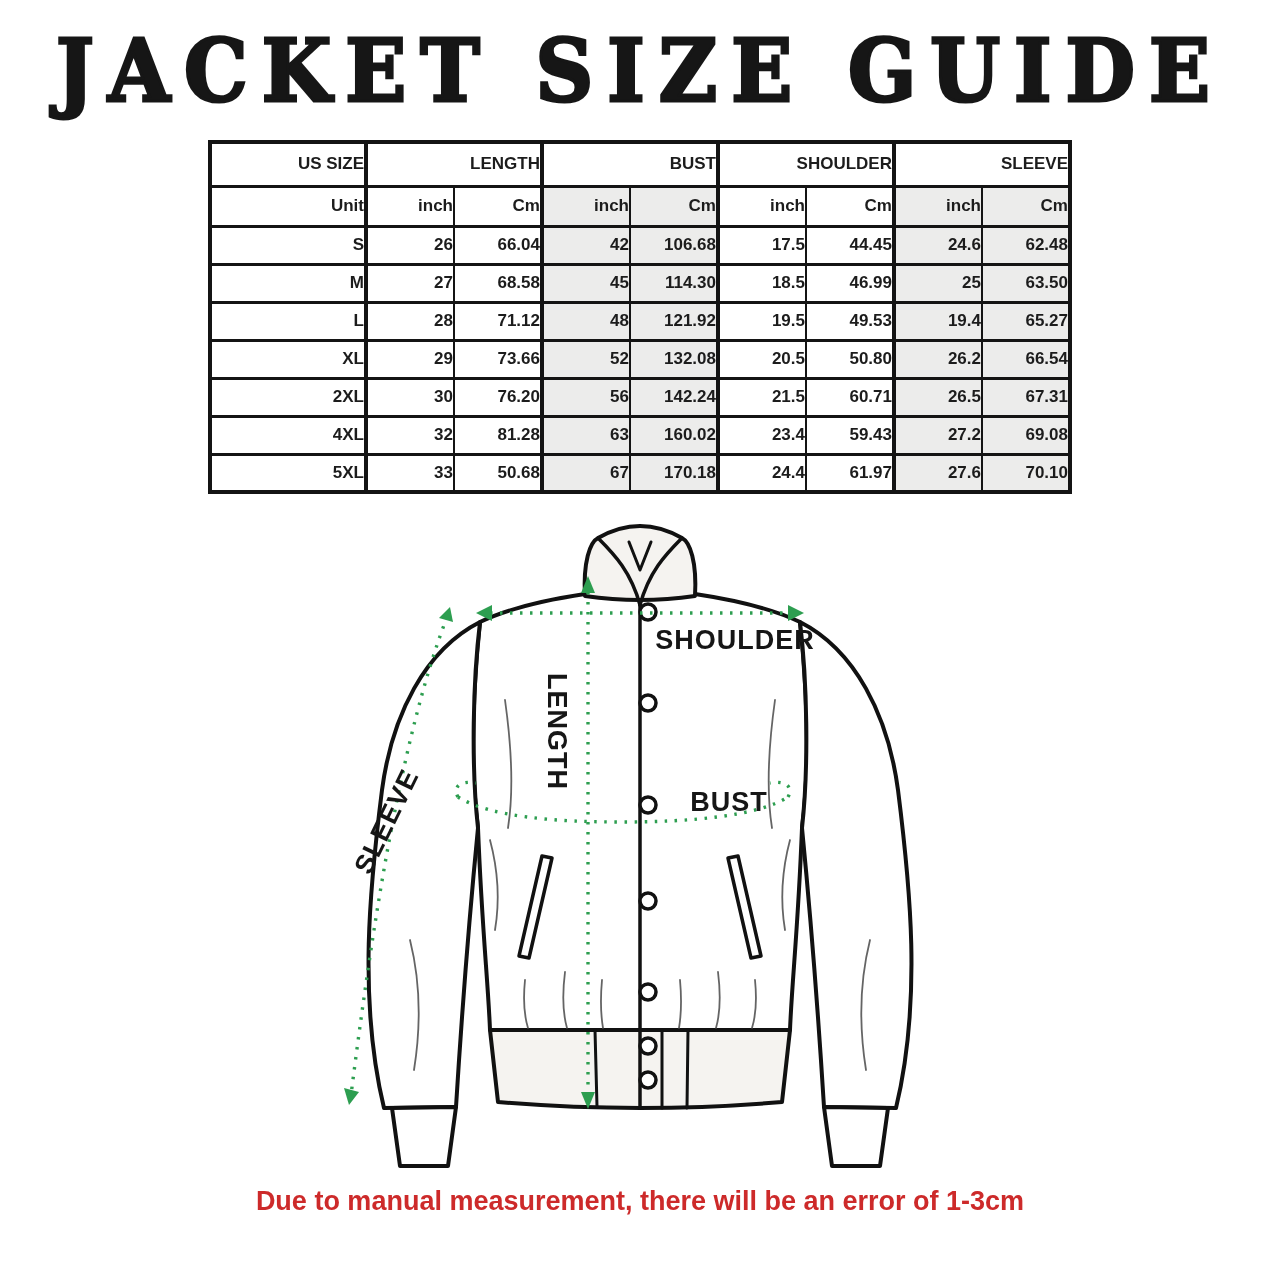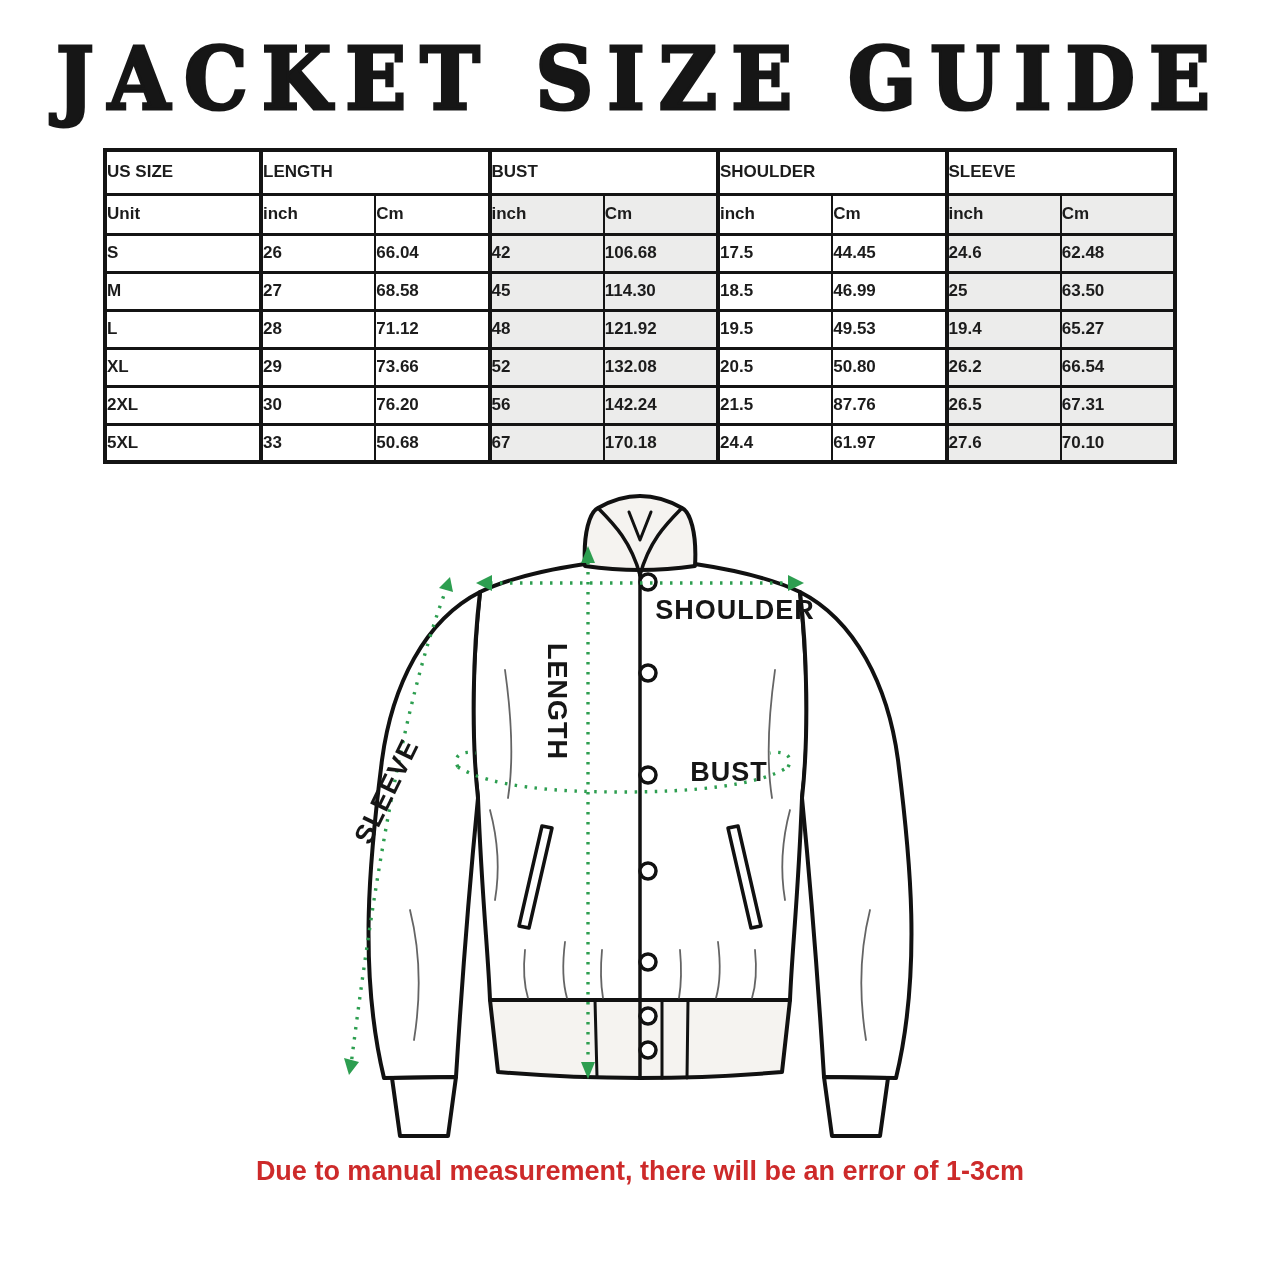--- a/index.html
+++ b/index.html
@@ -7,42 +7,42 @@
     --red:#cd2a2a;
     --shade:#ececeb;
     --ink:#141414;
   }
   *{box-sizing:border-box;margin:0;padding:0;}
   html,body{background:#fff;}
   body{
     width:1280px;height:1280px;overflow:hidden;
     font-family:"Liberation Sans",sans-serif;color:#1b1b1b;
   }
-  .page{width:1280px;height:1280px;padding-top:28px;}
+  .page{width:1280px;height:1280px;padding-top:20px;}
   h1.title{
     text-align:center;
     font-family:"DejaVu Serif","Liberation Serif",serif;
     font-weight:bold;
     font-size:80px;
     letter-spacing:14px;
     color:#161616;
     -webkit-text-stroke:3px #161616;
     transform:scaleY(1.08);
     transform-origin:top center;
     white-space:nowrap;
   }
   table.size{
-    width:1074px;
+    width:864px;
     margin:26px auto 0;
     border-collapse:collapse;
     table-layout:fixed;
     border:4px solid var(--ink);
     font-weight:bold;
     font-size:17px;
-    text-align:left;
+    text-align:right;
     color:#1c1c1c;
   }
   table.size th,table.size td{
     border:2px solid var(--ink);
     border-top-width:3px;border-bottom-width:3px;
     padding:0;
     background:#fff;
   }
   table.size col.first{width:156px;}
   tr.grouprow th{height:44px;}
@@ -149,23 +149,34 @@
           <td class="shade grp">26.2</td>
           <td class="shade">66.54</td>
         </tr>
         <tr>
           <td>2XL</td>
           <td class="grp">30</td>
           <td>76.20</td>
           <td class="shade grp">56</td>
           <td class="shade">142.24</td>
           <td class="grp">21.5</td>
-          <td>87.76</td>
+          <td>60.71</td>
           <td class="shade grp">26.5</td>
           <td class="shade">67.31</td>
+        </tr>
+        <tr>
+          <td>4XL</td>
+          <td class="grp">32</td>
+          <td>81.28</td>
+          <td class="shade grp">63</td>
+          <td class="shade">160.02</td>
+          <td class="grp">23.4</td>
+          <td>59.43</td>
+          <td class="shade grp">27.2</td>
+          <td class="shade">69.08</td>
         </tr>
         <tr>
           <td>5XL</td>
           <td class="grp">33</td>
           <td>50.68</td>
           <td class="shade grp">67</td>
           <td class="shade">170.18</td>
           <td class="grp">24.4</td>
           <td>61.97</td>
           <td class="shade grp">27.6</td>

